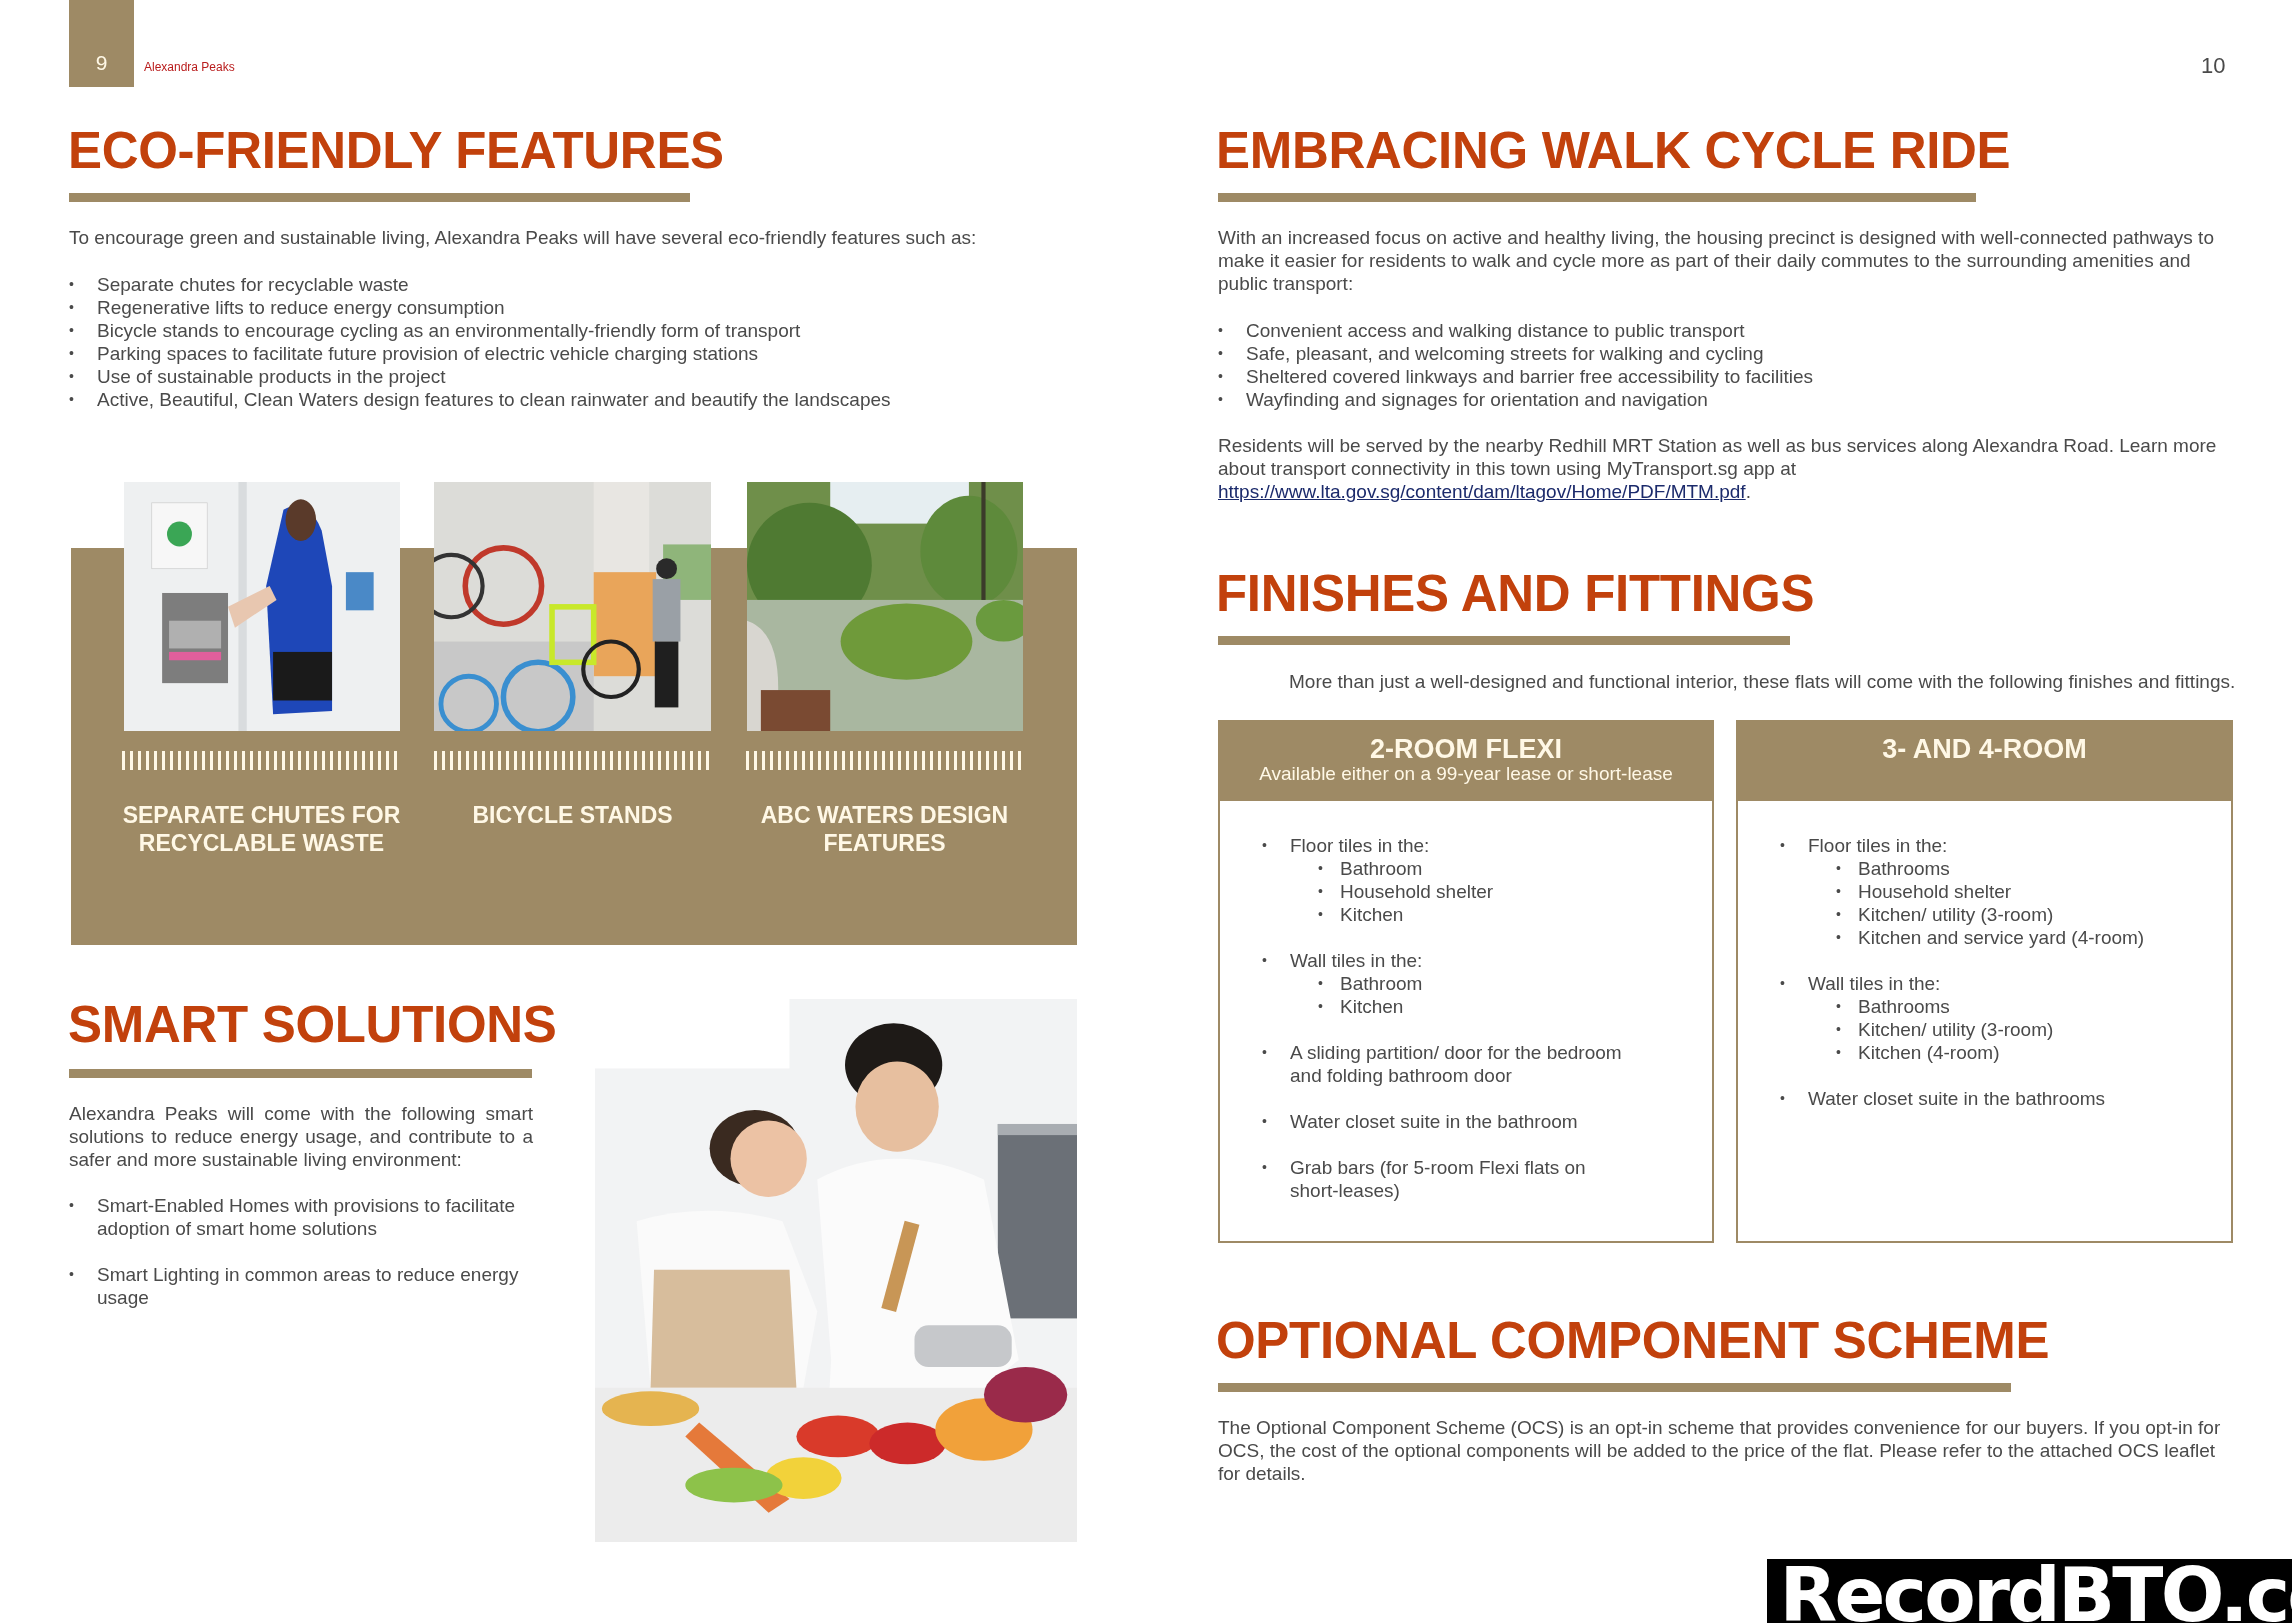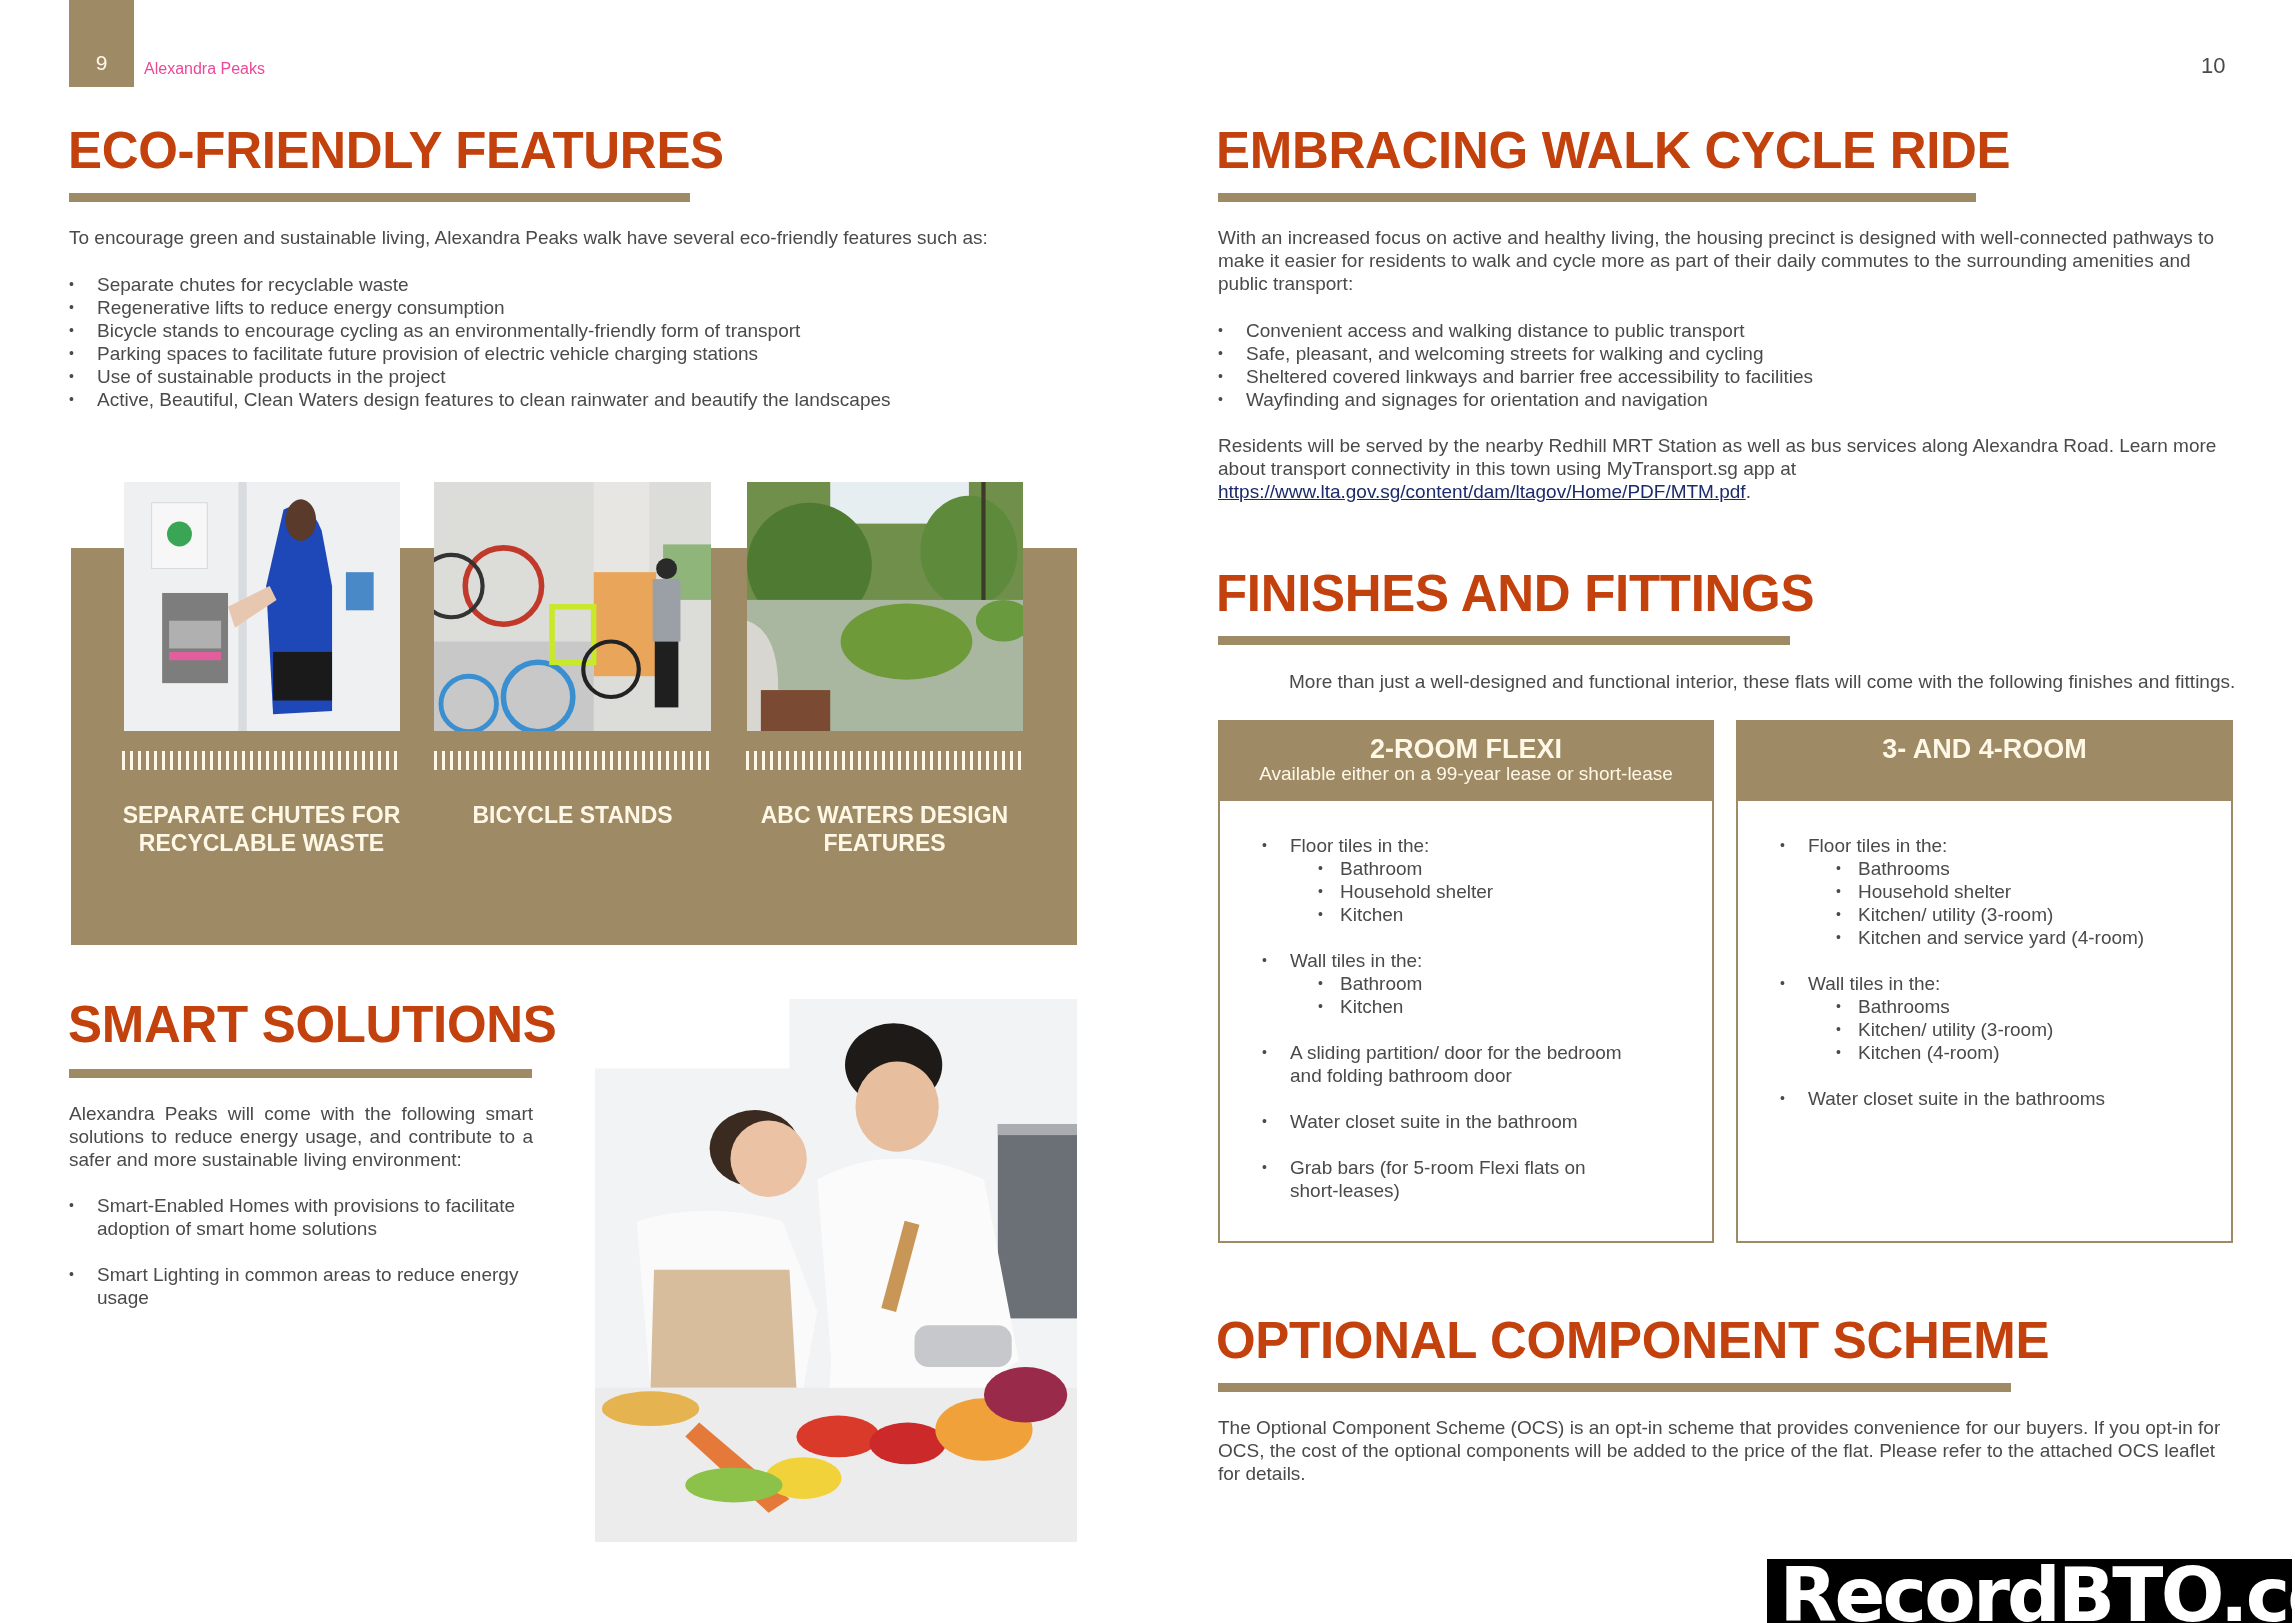--- a/index.html
+++ b/index.html
@@ -4,21 +4,21 @@
 <style>
   * { box-sizing: border-box; margin: 0; padding: 0; }
   html, body { width: 2295px; height: 1623px; background: #ffffff; overflow: hidden; }
   body { position: relative; font-family: "Liberation Sans", sans-serif; color: #4a4a4a; }
 
   .abs { position: absolute; }
 
   
   .page-tab { left: 69px; top: 0; width: 65px; height: 87px; background: #9e8a65; }
   .page-tab .num { position: absolute; left: 0; right: 0; bottom: 12.5px; text-align: center; color: #fff8e6; font-size: 21px; }
-  .running-title { left: 144px; top: 60px; font-size: 16px; color: #ec4899; }
+  .running-title { left: 144px; top: 60px; font-size: 12px; color: #b91c1c; }
   .page-num-right { left: 2201px; top: 53px; font-size: 22px; color: #4a4a4a; }
 
   
   .sec-title { font-weight: bold; font-size: 51px; color: #c2410c; letter-spacing: -0.3px; line-height: 1; white-space: nowrap; }
   .sec-rule { height: 9px; background: #9e8a65; }
 
   .body-text { font-size: 19px; line-height: 23px; color: #4a4a4a; }
   .bul { list-style: none; }
   .bul li { position: relative; padding-left: 28px; }
   .bul li::before { content: "•"; position: absolute; left: 0; top: 0; font-size: 14px; color: #4a4a4a; }
@@ -55,21 +55,21 @@
 <body>
 
 <div class="abs page-tab">
   <span class="num">9</span>
 </div>
 <div class="abs running-title">Alexandra Peaks</div>
 <div class="abs page-num-right">10</div>
 
 <div class="abs sec-title" style="left:68px; top:125px;">ECO-FRIENDLY FEATURES</div>
 <div class="abs sec-rule" style="left:69px; top:193px; width:621px;"></div>
-<div class="abs body-text" style="left:69px; top:226px; width:1013px;">To encourage green and sustainable living, Alexandra Peaks walk have several eco-friendly features such as:</div>
+<div class="abs body-text" style="left:69px; top:226px; width:1013px;">To encourage green and sustainable living, Alexandra Peaks will have several eco-friendly features such as:</div>
 <ul class="abs body-text bul" style="left:69px; top:273px; width:1013px;">
   <li>Separate chutes for recyclable waste</li>
   <li>Regenerative lifts to reduce energy consumption</li>
   <li>Bicycle stands to encourage cycling as an environmentally-friendly form of transport</li>
   <li>Parking spaces to facilitate future provision of electric vehicle charging stations</li>
   <li>Use of sustainable products in the project</li>
   <li>Active, Beautiful, Clean Waters design features to clean rainwater and beautify the landscapes</li>
 </ul>
 
 <div class="abs eco-panel"></div>

